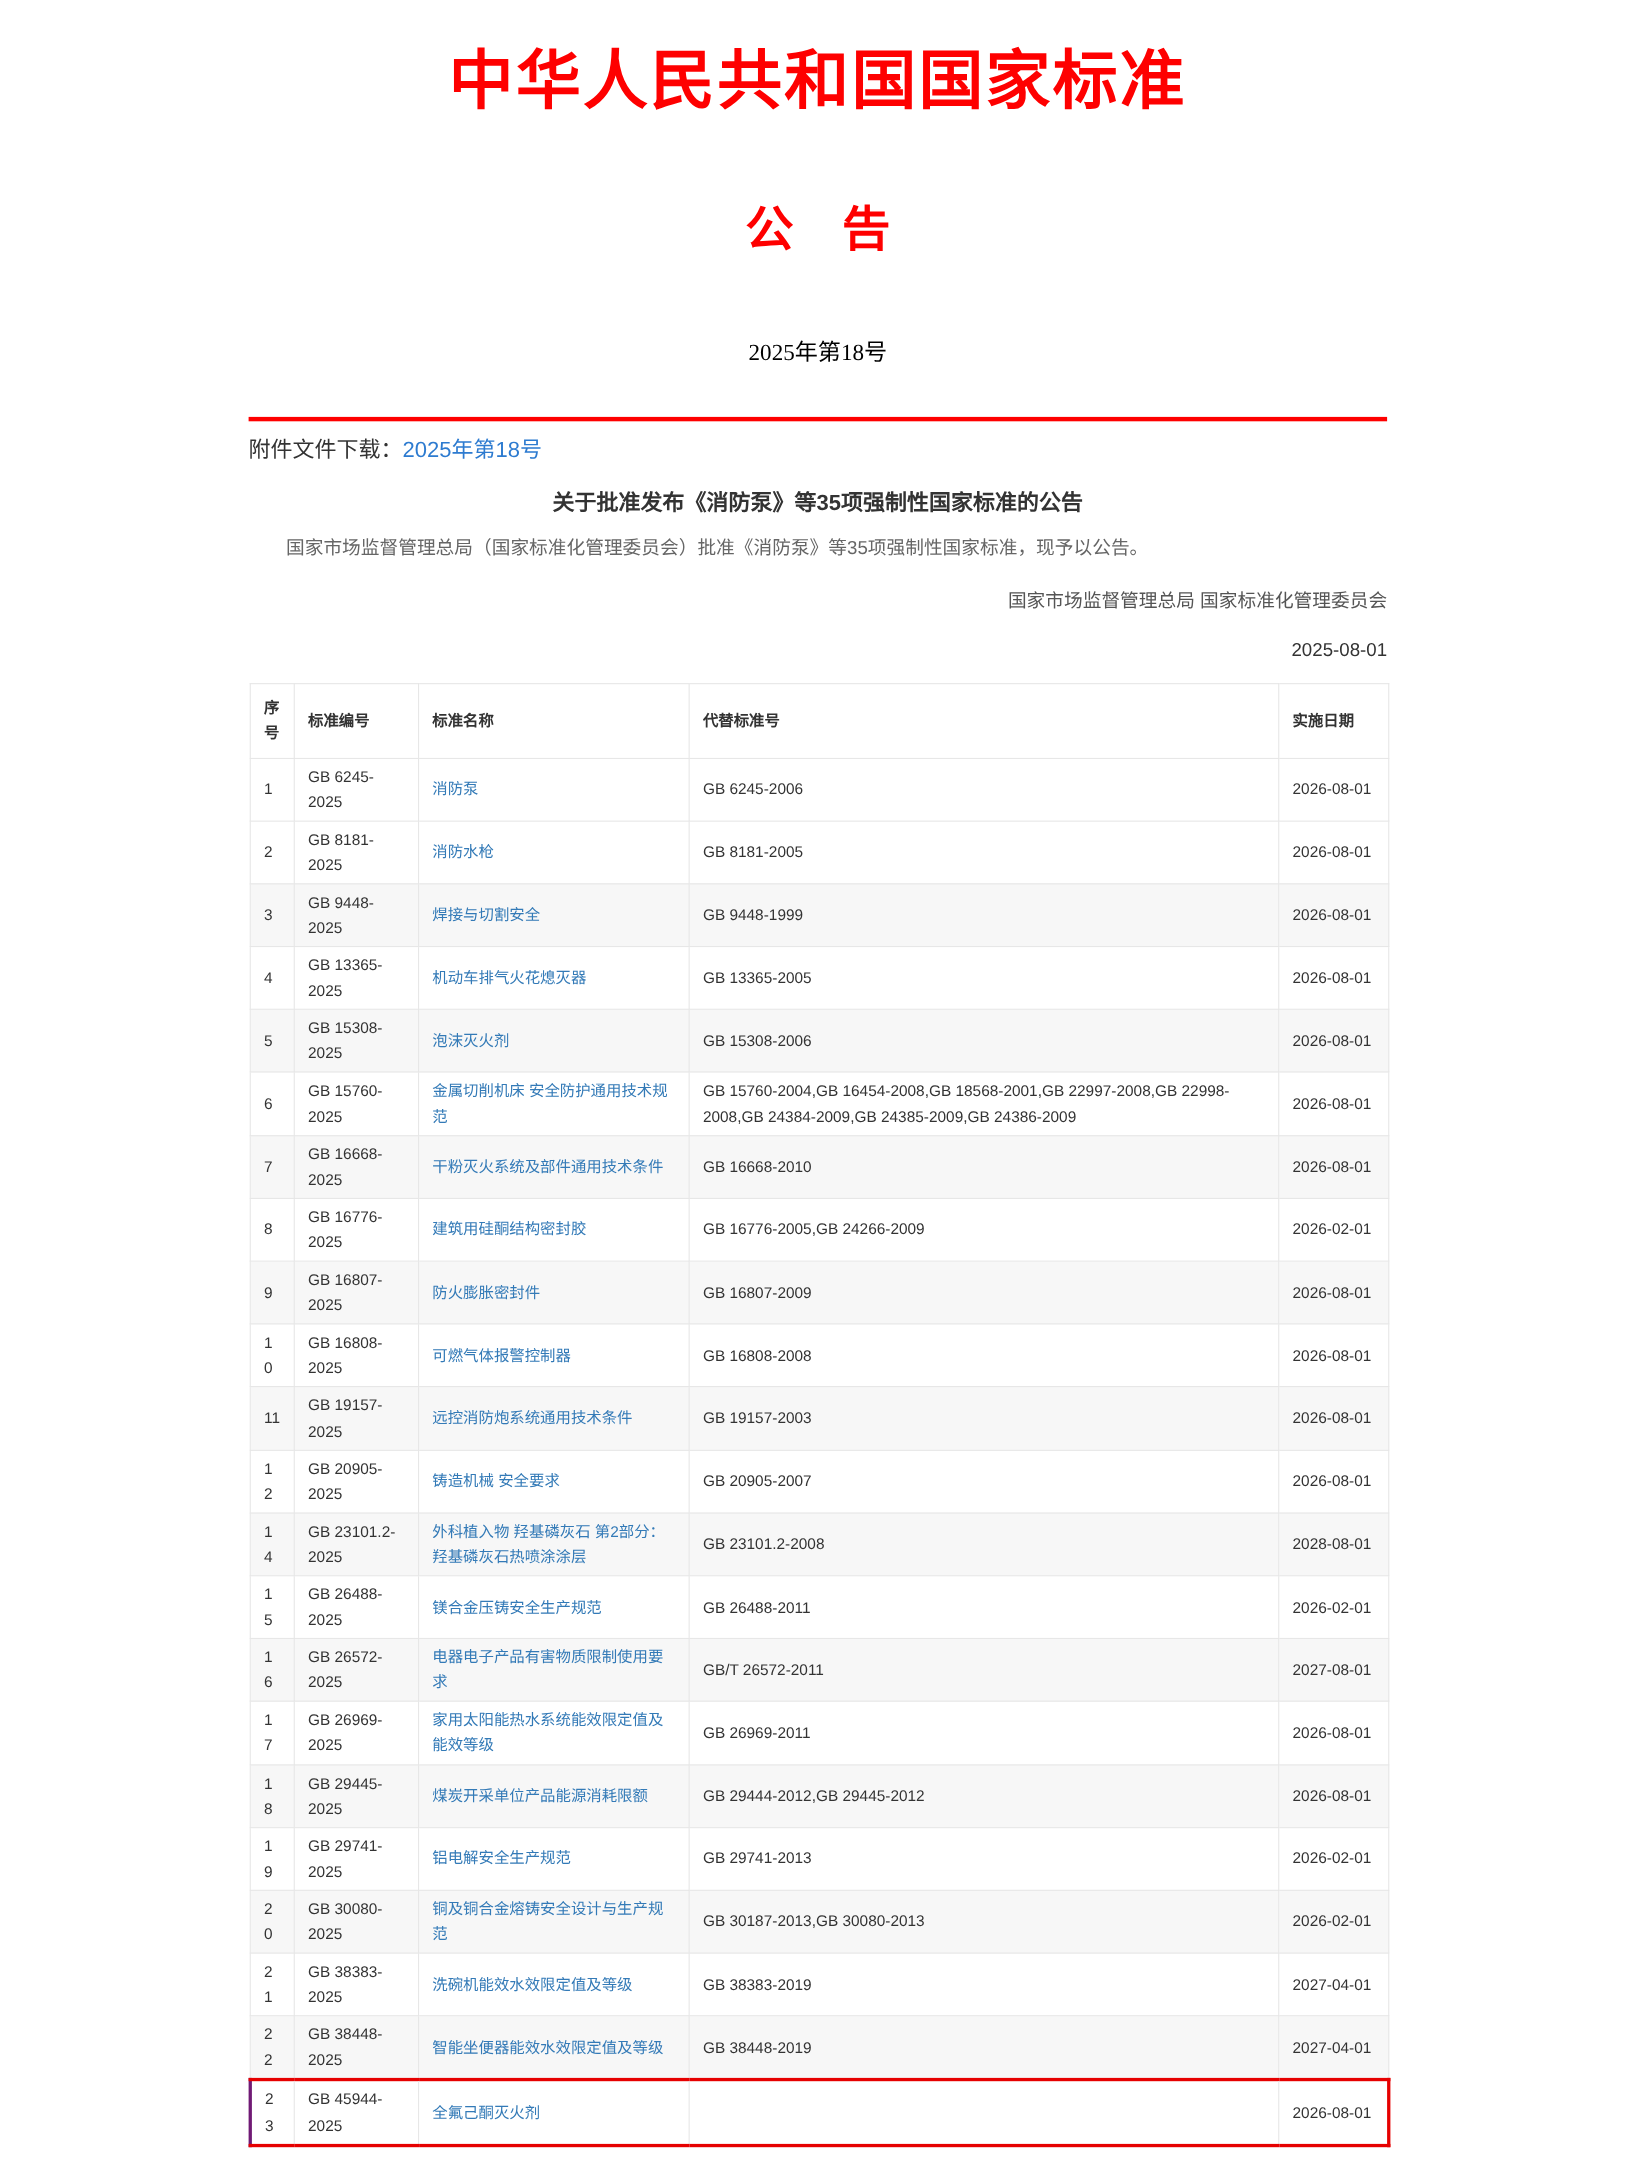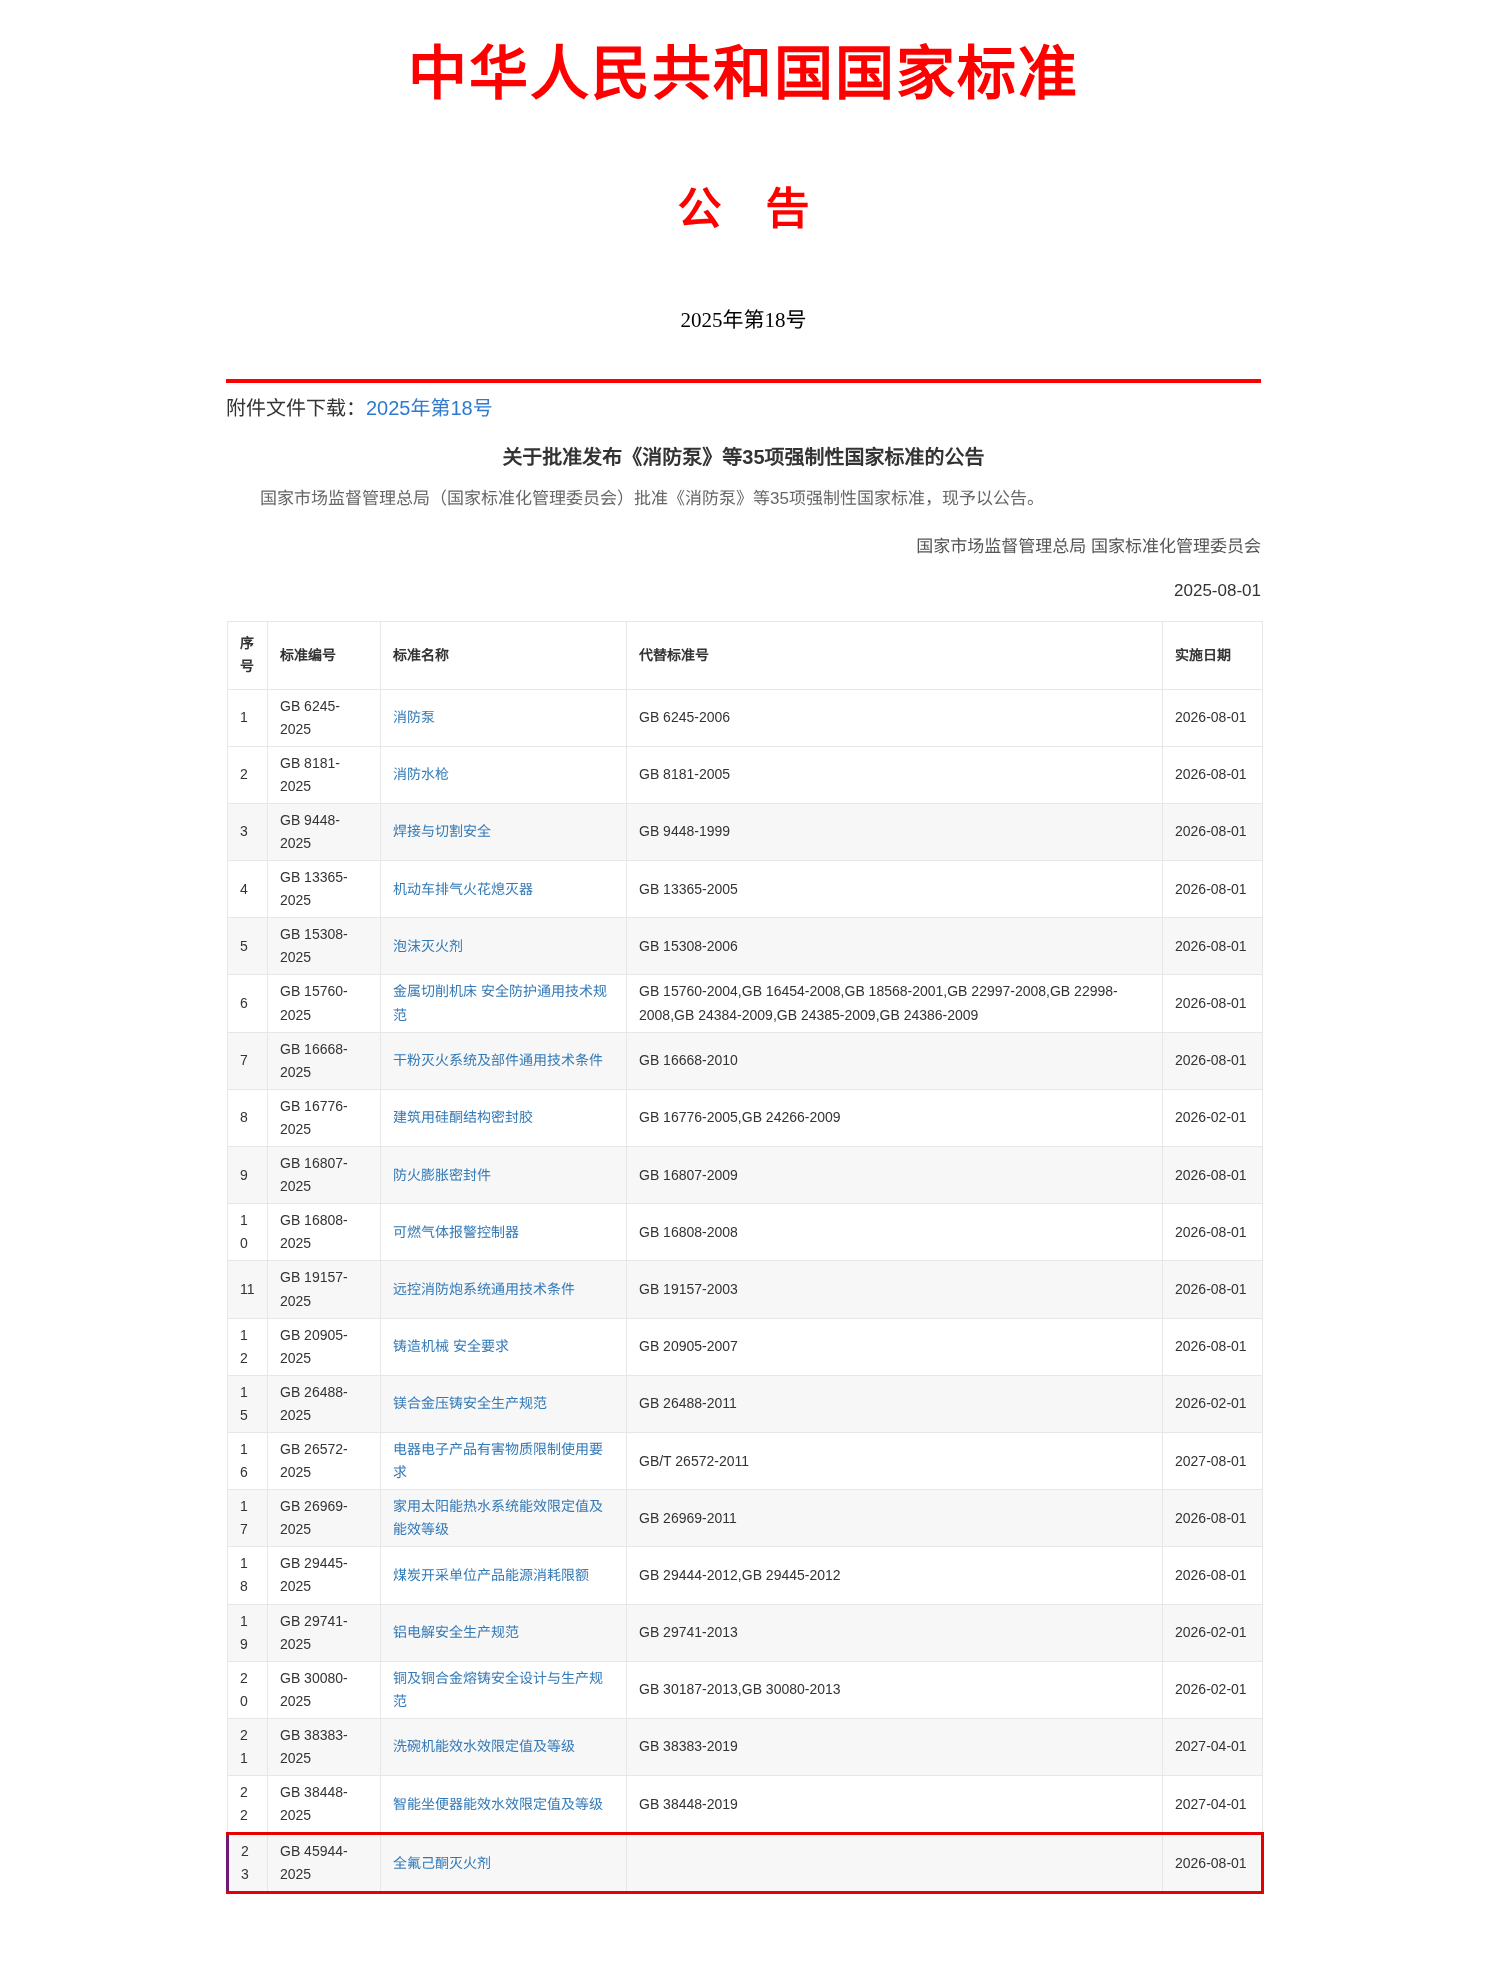--- a/index.html
+++ b/index.html
@@ -235,20 +235,27 @@
     <td>2026-08-01</td>
   </tr>
         <tr>
     <td>12</td>
     <td>GB 20905-2025</td>
     <td><a href="#" class="std-link">铸造机械 安全要求</a></td>
     <td>GB 20905-2007</td>
     <td>2026-08-01</td>
   </tr>
         <tr>
+    <td>14</td>
+    <td>GB 23101.2-2025</td>
+    <td><a href="#" class="std-link">外科植入物 羟基磷灰石 第2部分：羟基磷灰石热喷涂涂层</a></td>
+    <td>GB 23101.2-2008</td>
+    <td>2028-08-01</td>
+  </tr>
+        <tr>
     <td>15</td>
     <td>GB 26488-2025</td>
     <td><a href="#" class="std-link">镁合金压铸安全生产规范</a></td>
     <td>GB 26488-2011</td>
     <td>2026-02-01</td>
   </tr>
         <tr>
     <td>16</td>
     <td>GB 26572-2025</td>
     <td><a href="#" class="std-link">电器电子产品有害物质限制使用要求</a></td>

